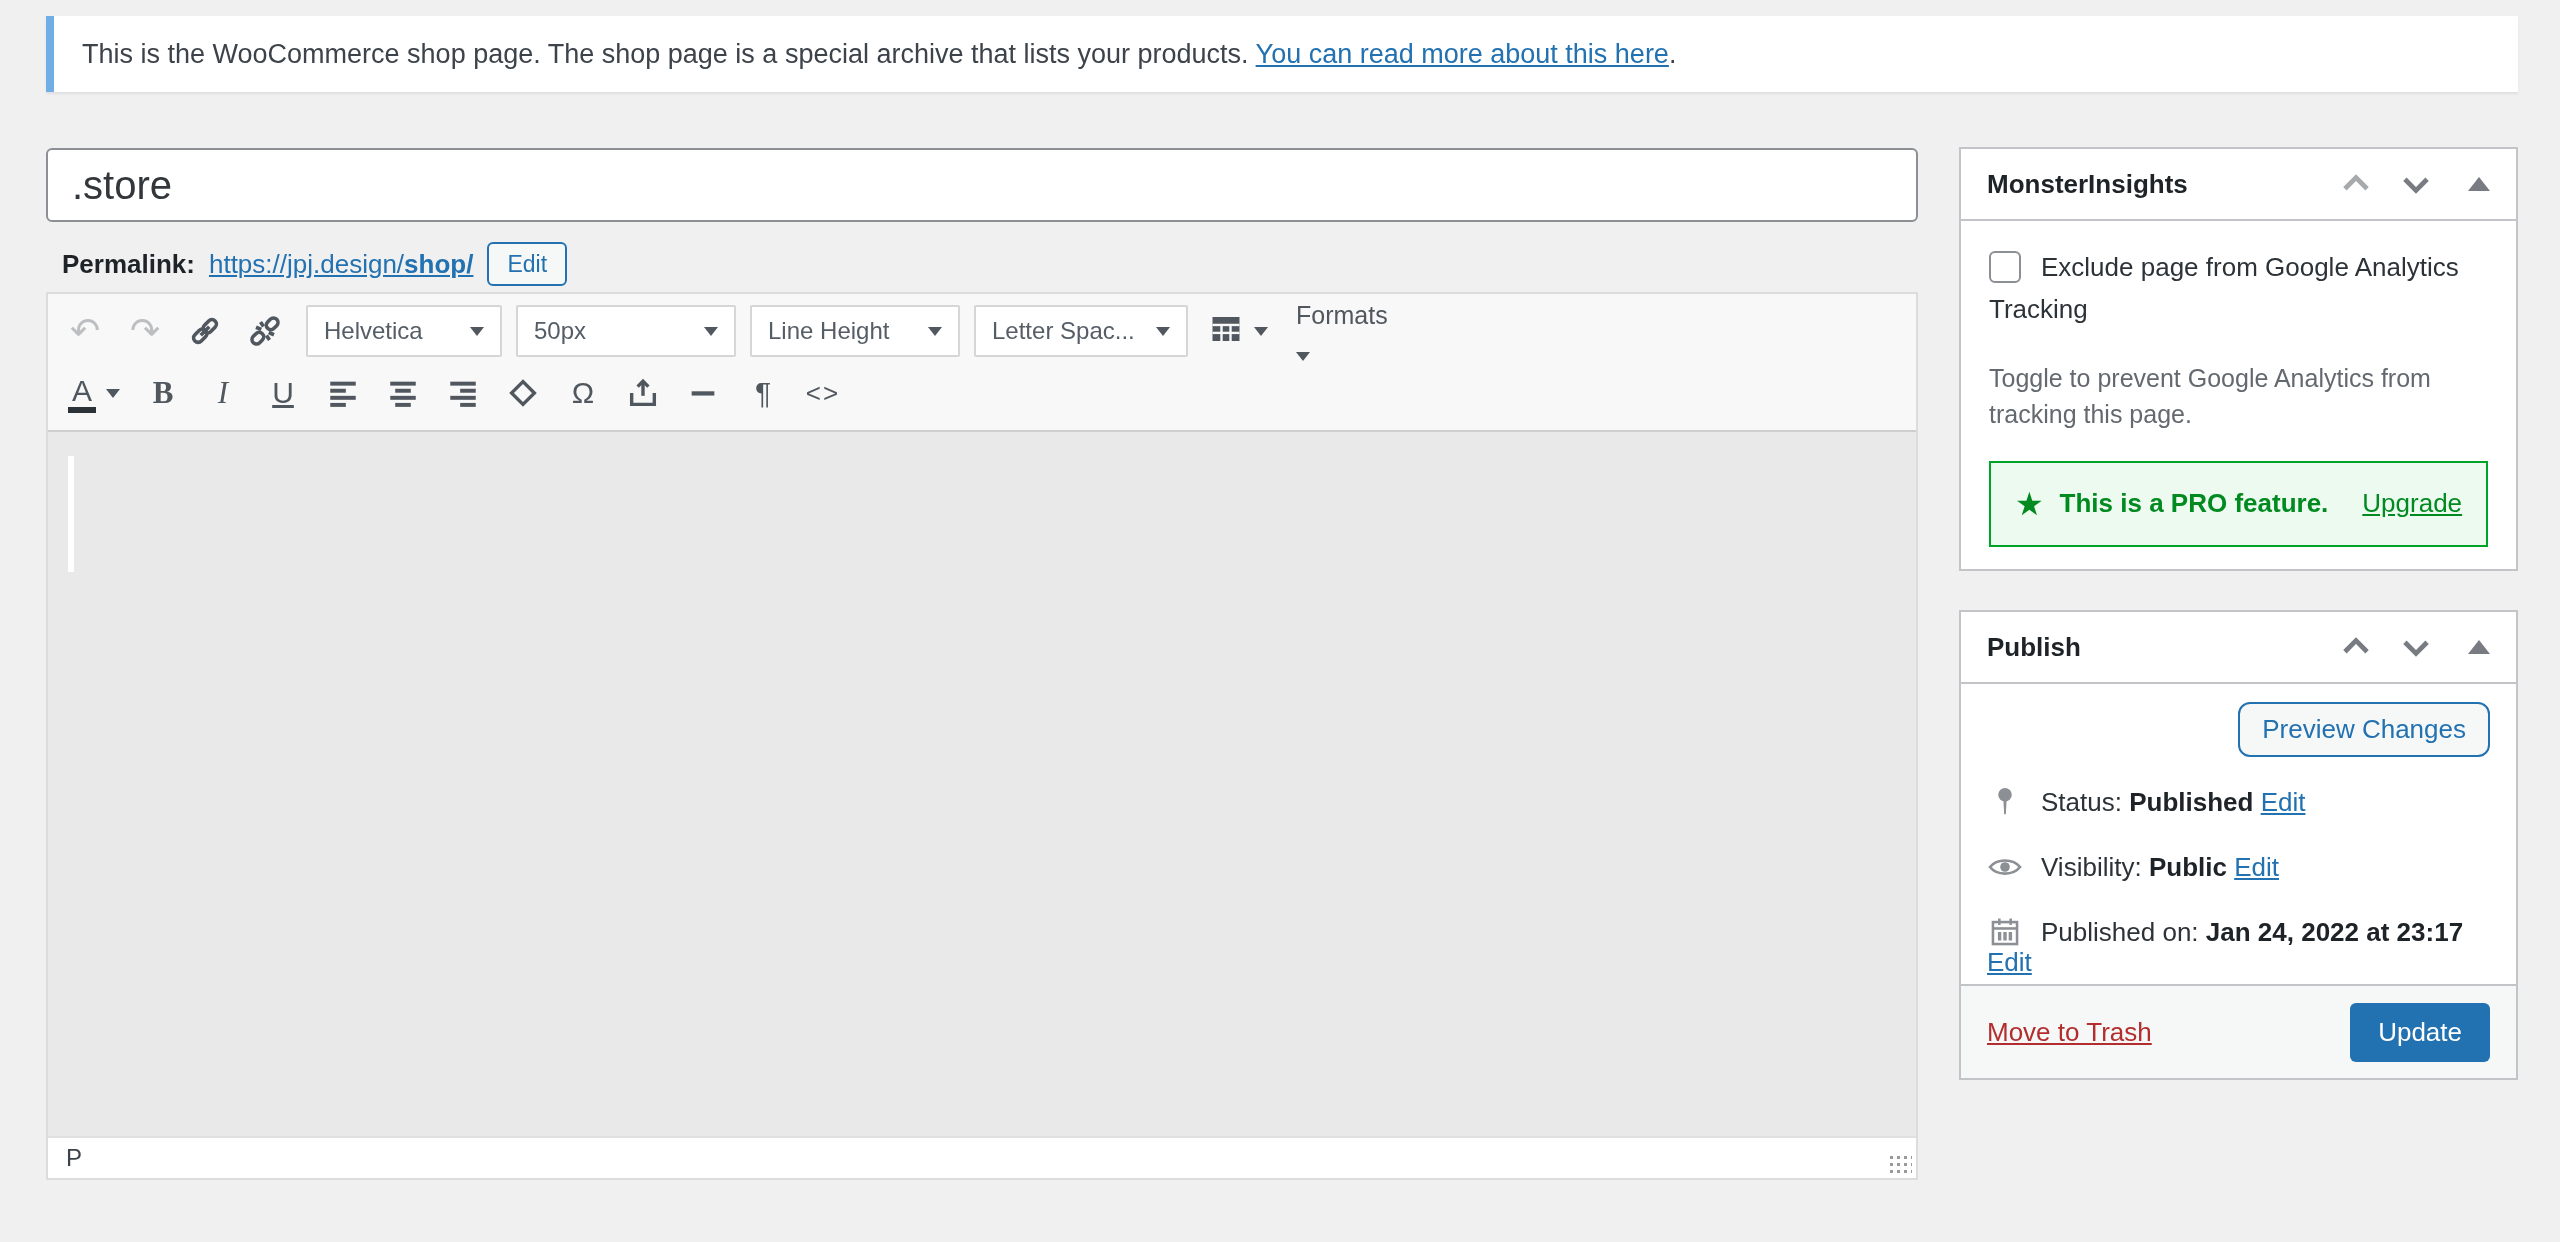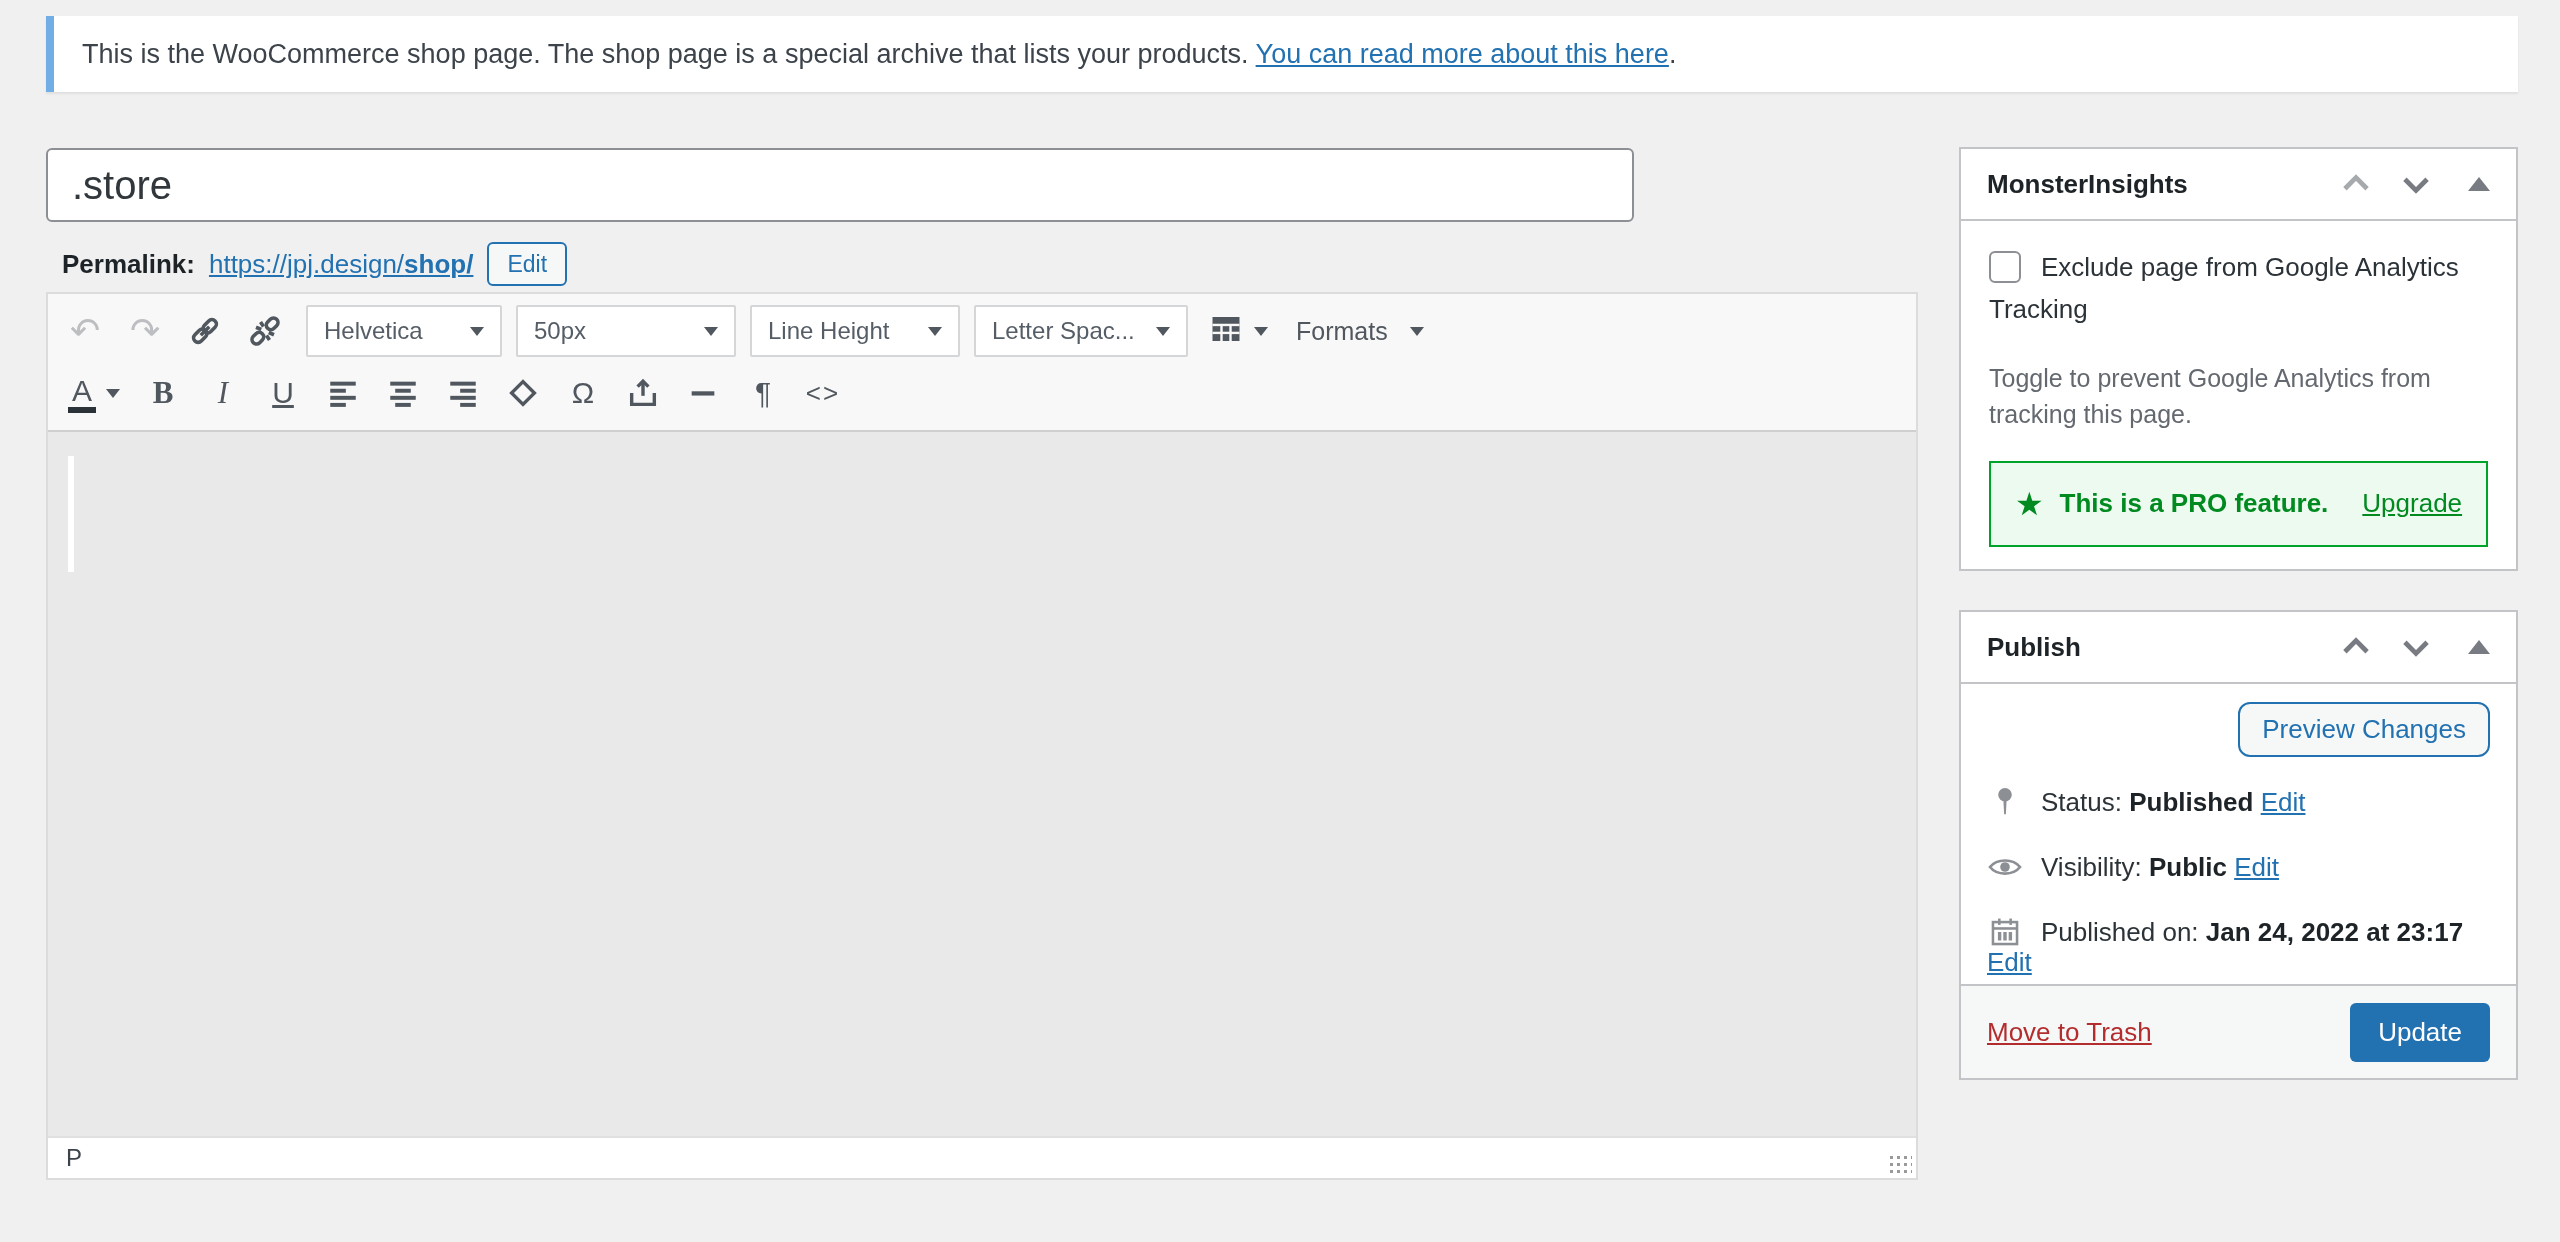--- a/index.html
+++ b/index.html
@@ -18,21 +18,21 @@
     position:absolute; left:46px; top:16px; width:2472px; height:76px;
     background:#fff; border-left:8px solid #72aee6;
     box-shadow:0 2px 2px rgba(0,0,0,.07);
     display:flex; align-items:center; padding-left:28px;
     font-size:27px; color:#3c434a;
   }
   .notice a { color:#2271b1; }
 
   
   .title-input {
-    position:absolute; left:46px; top:148px; width:1588px; height:74px;
+    position:absolute; left:46px; top:148px; width:1872px; height:74px;
     border:2px solid #8c8f94; border-radius:6px; background:#fff;
     font-family:"Liberation Sans", sans-serif;
     font-size:40px; color:#32373c; padding:0 24px; outline:none;
   }
   .permalink-row {
     position:absolute; left:62px; top:242px; height:44px;
     display:flex; align-items:center; gap:14px; font-size:26px;
   }
   .permalink-label { font-weight:bold; color:#1d2327; }
   .permalink-url { color:#2271b1; }
@@ -67,21 +67,21 @@
   .tb-select {
     height:52px; background:#fff; border:2px solid #d5d6d8; border-radius:2px;
     display:flex; align-items:center; justify-content:space-between;
     padding:0 16px; font-size:24px; color:#555d66; cursor:pointer; margin-left:8px;
   }
   .color-group { display:flex; align-items:center; gap:10px; padding:0 10px; cursor:pointer; }
   .fore-a {
     font-size:30px; color:#50575e; border-bottom:6px solid #2c3338; line-height:1.1; padding:0 4px;
   }
   .table-group { display:flex; align-items:center; gap:10px; margin-left:14px; cursor:pointer; }
-  .formats-group { display:flex; align-items:center; gap:22px; margin-left:22px; font-size:25px; color:#50575e; cursor:pointer; }
+  .formats-group { display:flex; gap:22px; margin-left:22px; font-size:25px; color:#50575e; cursor:pointer;flex-direction:column; }
 
   .mce-body { height:704px; background:#e9e9e9; position:relative; }
   .edit-cursor { position:absolute; left:20px; top:24px; width:6px; height:116px; background:#fff; }
 
   .mce-statusbar {
     height:42px; background:#fff; border-top:2px solid #e0e0e0;
     display:flex; align-items:center; padding:0 18px; font-size:24px; color:#3c434a;
     position:relative;
   }
   .resize-grip {

